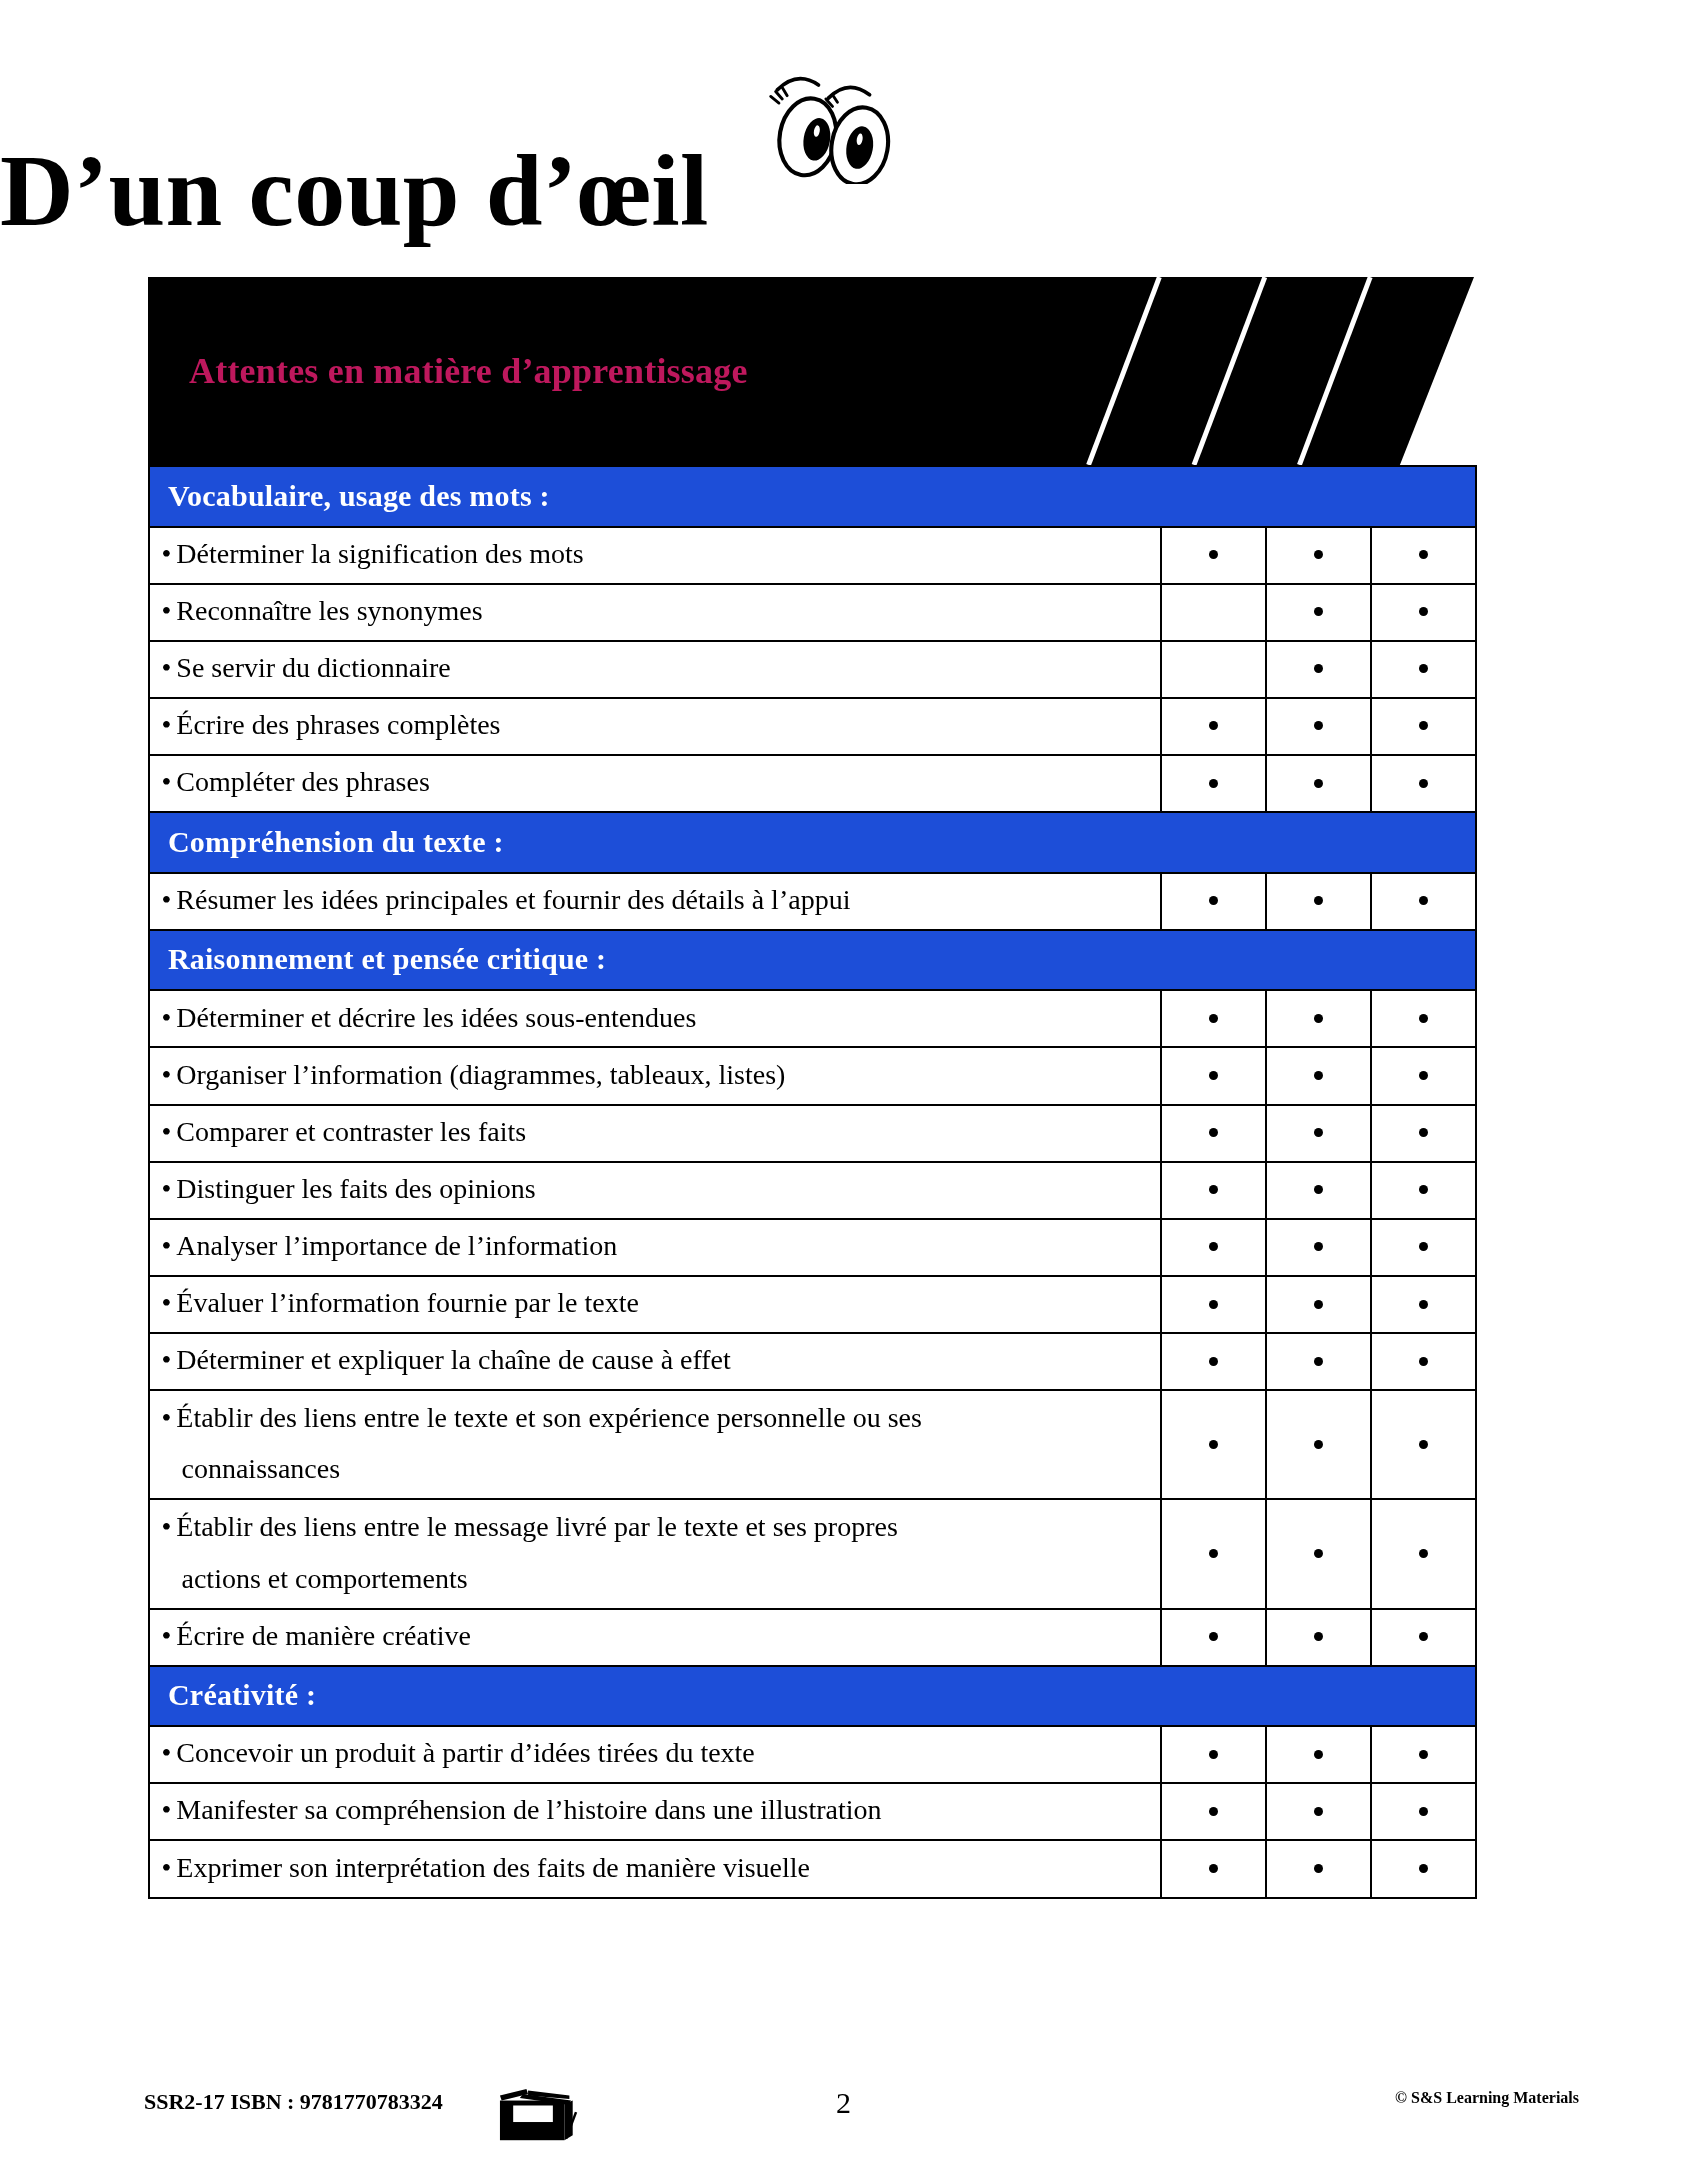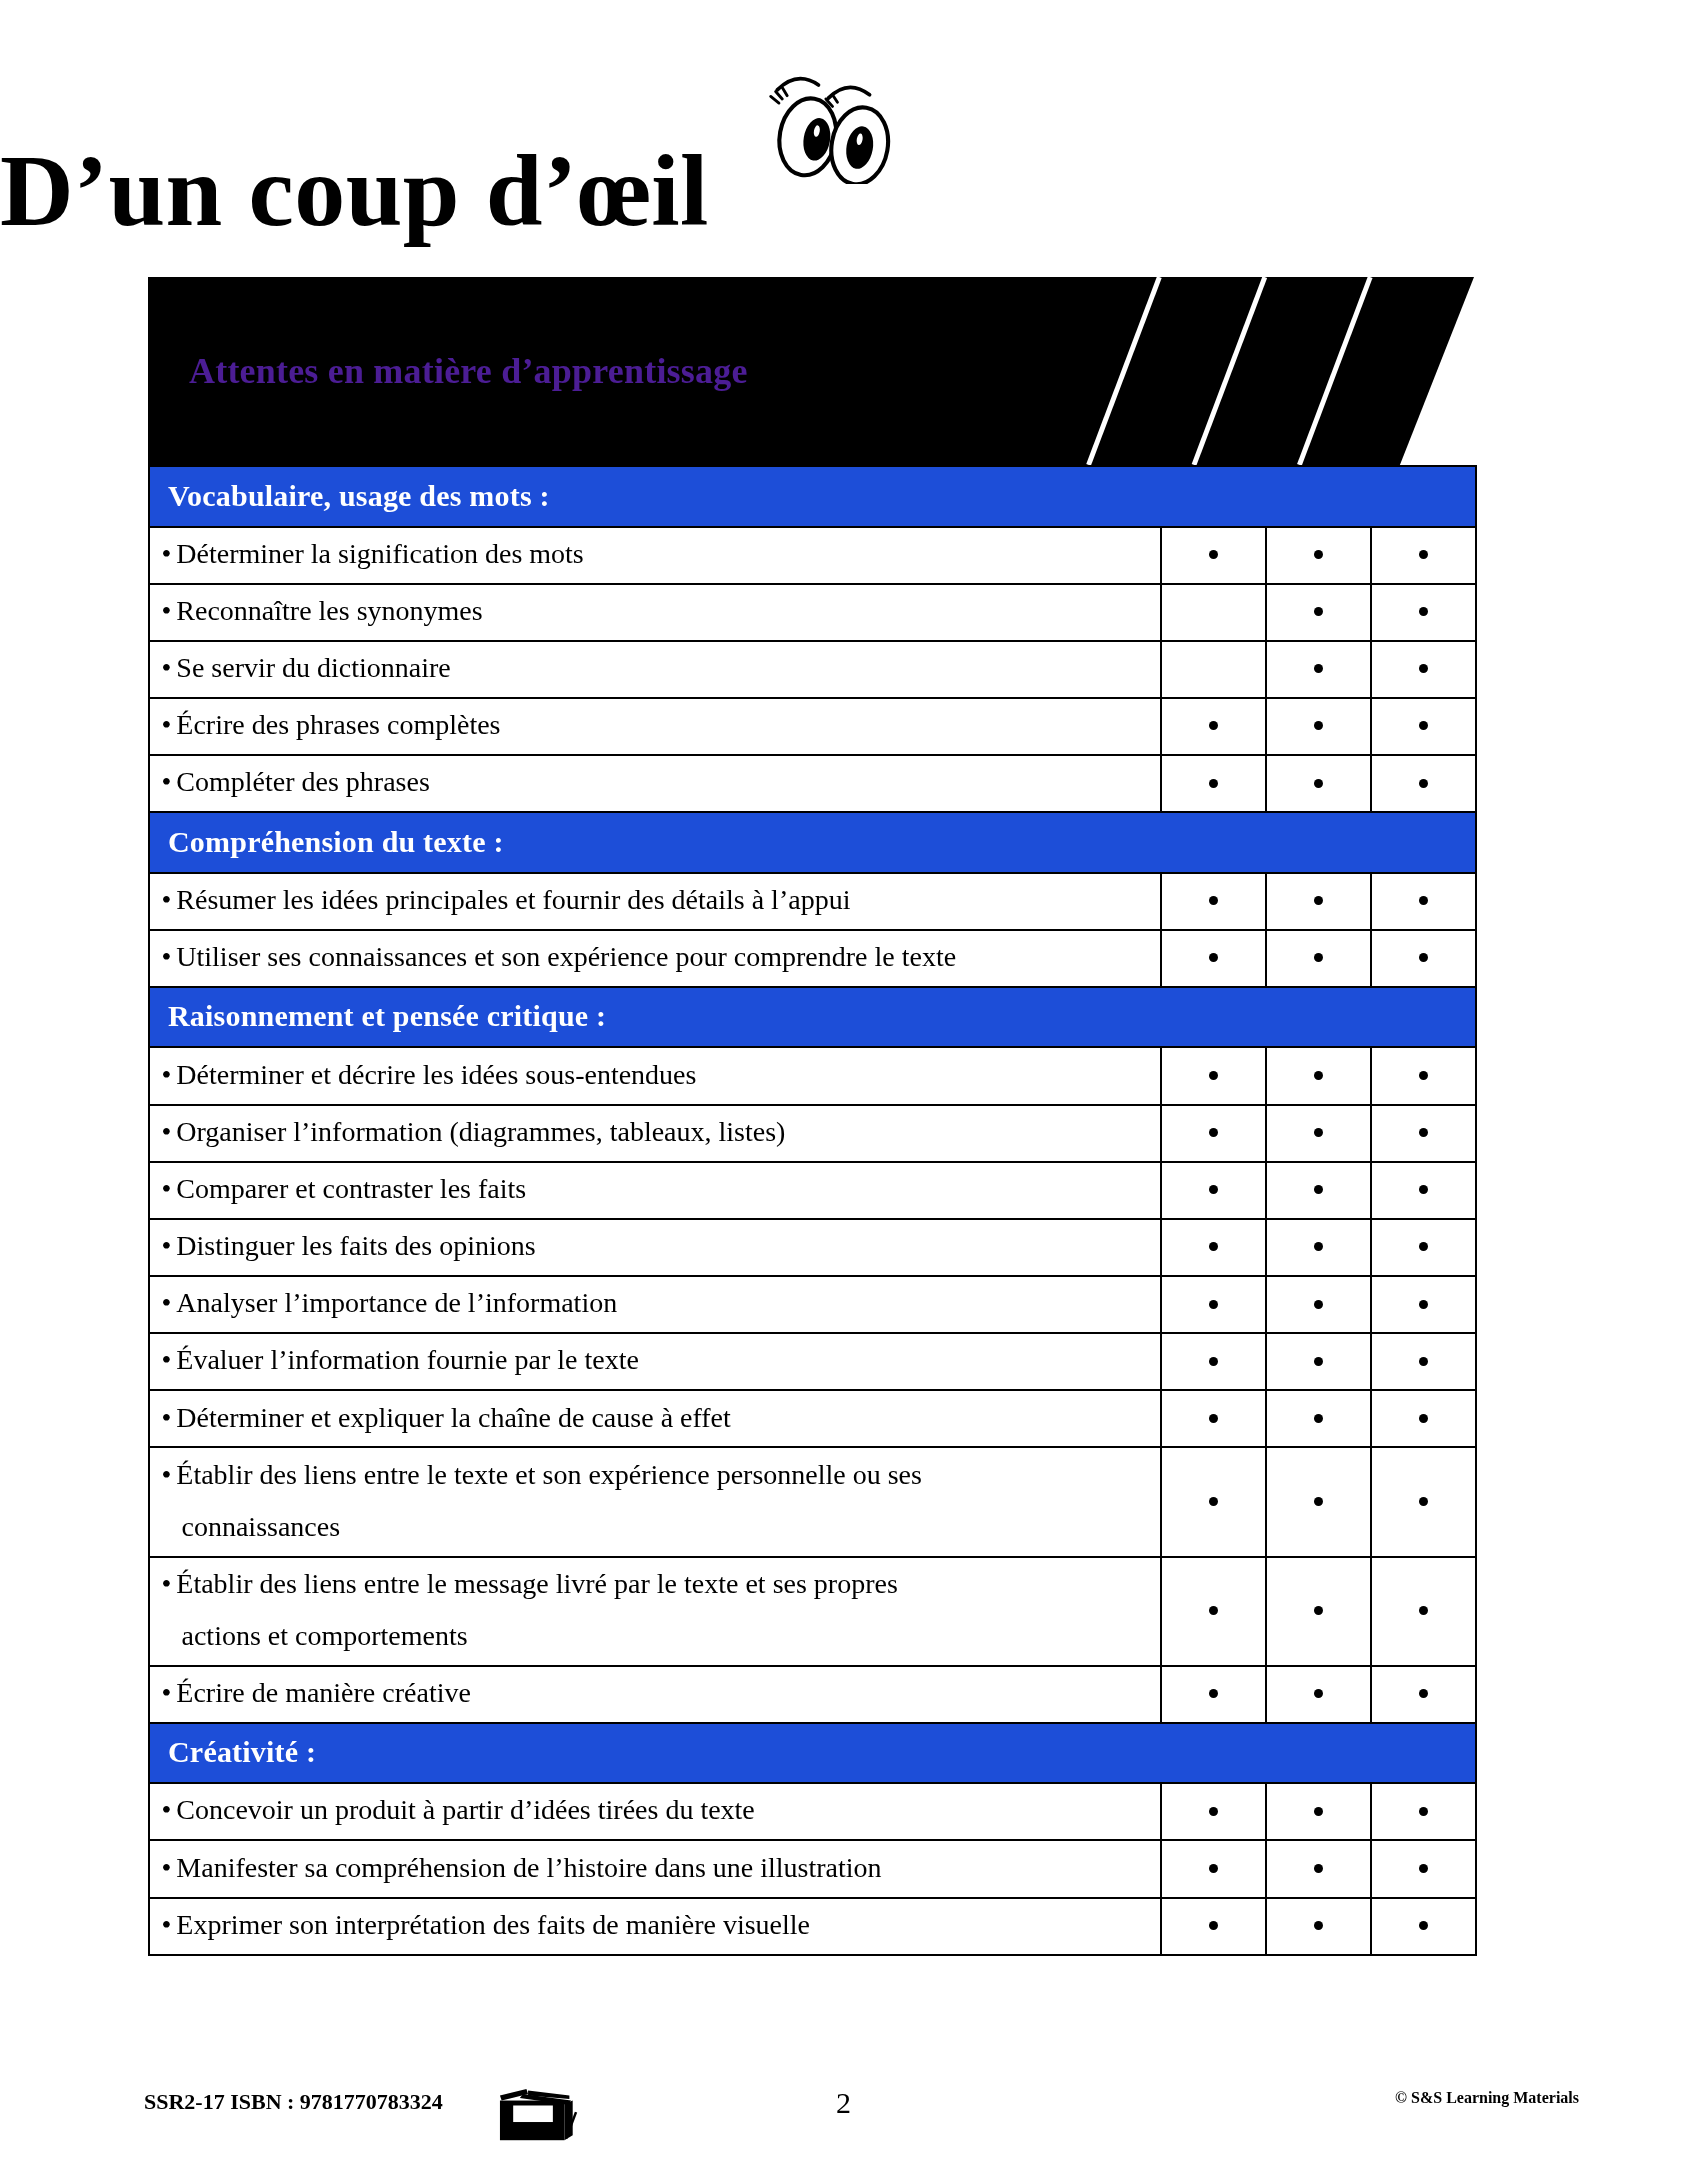--- a/index.html
+++ b/index.html
@@ -55,21 +55,21 @@
     width: 1326px;
     height: 188px;
   }
 
   #table-head svg { display: block; }
 
   #head-title {
     position: absolute;
     left: 41px;
     top: 73px;
-    color: #4c1d95;
+    color: #be185d;
     font-weight: bold;
     font-size: 36px;
     letter-spacing: 0.2px;
     white-space: nowrap;
   }
 
   .year-label {
     position: absolute;
     color: #ffffff;
     font-size: 25px;
@@ -277,26 +277,20 @@
         <td class="item-cell"><span class="bullet">•</span><span>Compléter des phrases</span></td>
         <td class="mark-cell"><span class="dot"></span></td>
         <td class="mark-cell"><span class="dot"></span></td>
         <td class="mark-cell"><span class="dot"></span></td>
       </tr>
       <tr>
         <td class="section-head-cell" colspan="4">Compréhension du texte :</td>
       </tr>
       <tr>
         <td class="item-cell"><span class="bullet">•</span><span>Résumer les idées principales et fournir des détails à l’appui</span></td>
-        <td class="mark-cell"><span class="dot"></span></td>
-        <td class="mark-cell"><span class="dot"></span></td>
-        <td class="mark-cell"><span class="dot"></span></td>
-      </tr>
-      <tr>
-        <td class="item-cell"><span class="bullet">•</span><span>Utiliser ses connaissances et son expérience pour comprendre le texte</span></td>
         <td class="mark-cell"><span class="dot"></span></td>
         <td class="mark-cell"><span class="dot"></span></td>
         <td class="mark-cell"><span class="dot"></span></td>
       </tr>
       <tr>
         <td class="section-head-cell" colspan="4">Raisonnement et pensée critique :</td>
       </tr>
       <tr>
         <td class="item-cell"><span class="bullet">•</span><span>Déterminer et décrire les idées sous-entendues</span></td>
         <td class="mark-cell"><span class="dot"></span></td>

